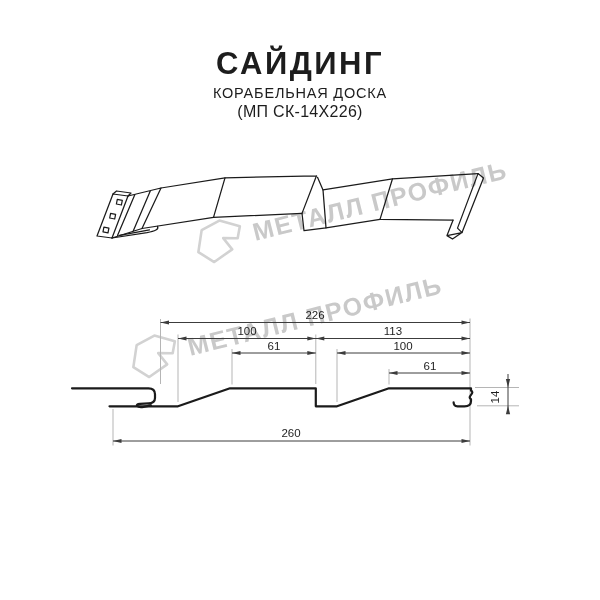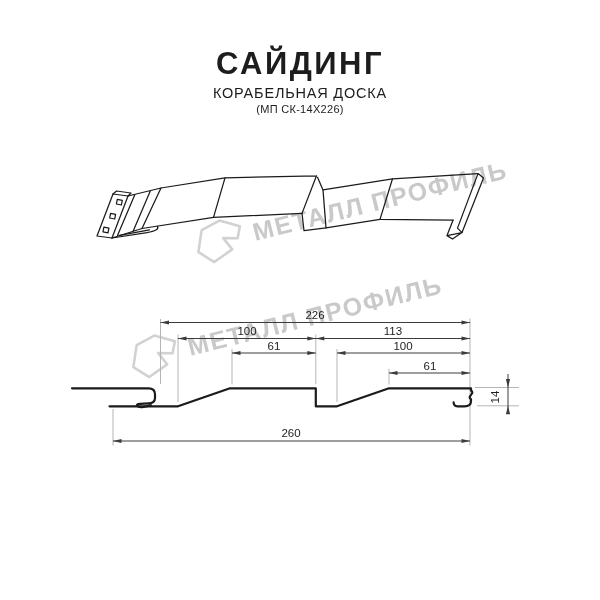--- a/index.html
+++ b/index.html
@@ -1,21 +1,21 @@
 <!DOCTYPE html>
 <html><head>
 <meta charset="utf-8">
 <style>
   html,body{margin:0;padding:0;background:#fff;}
   .canvas{position:relative;width:600px;height:600px;background:#ffffff;overflow:hidden;
           font-family:"Liberation Sans",sans-serif;color:#1d1d1d;}
   .hdr{position:absolute;left:0;width:600px;text-align:center;}
   .title{top:46px;font-size:31px;font-weight:bold;letter-spacing:2.5px;}
   .subtitle{top:85px;font-size:14.5px;letter-spacing:0.8px;}
-  .model{top:103px;font-size:11px;letter-spacing:0.3px;}
+  .model{top:103px;font-size:16px;letter-spacing:0.3px;}
   .footer{top:528px;font-size:15.5px;letter-spacing:0.3px;}
   .wm{position:absolute;display:flex;align-items:center;gap:9px;
       transform:rotate(-14deg);transform-origin:left center;white-space:nowrap;pointer-events:none;}
   .wm-text{font-weight:bold;font-size:25px;letter-spacing:1.5px;color:#c9c9c9;}
   .wm1{left:194px;top:225px;}
   .wm2{left:129px;top:340px;}
   svg.art{position:absolute;left:0;top:0;}
   .dim-labels text{font-family:"Liberation Sans",sans-serif;font-size:11.5px;text-anchor:middle;}
 </style>
 </head>

